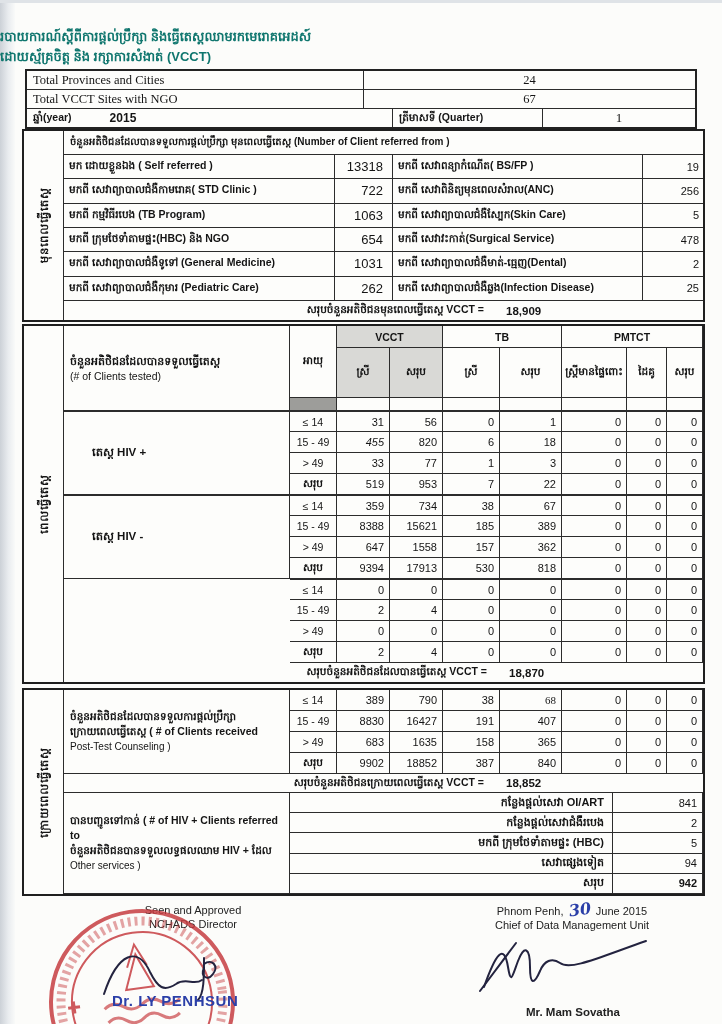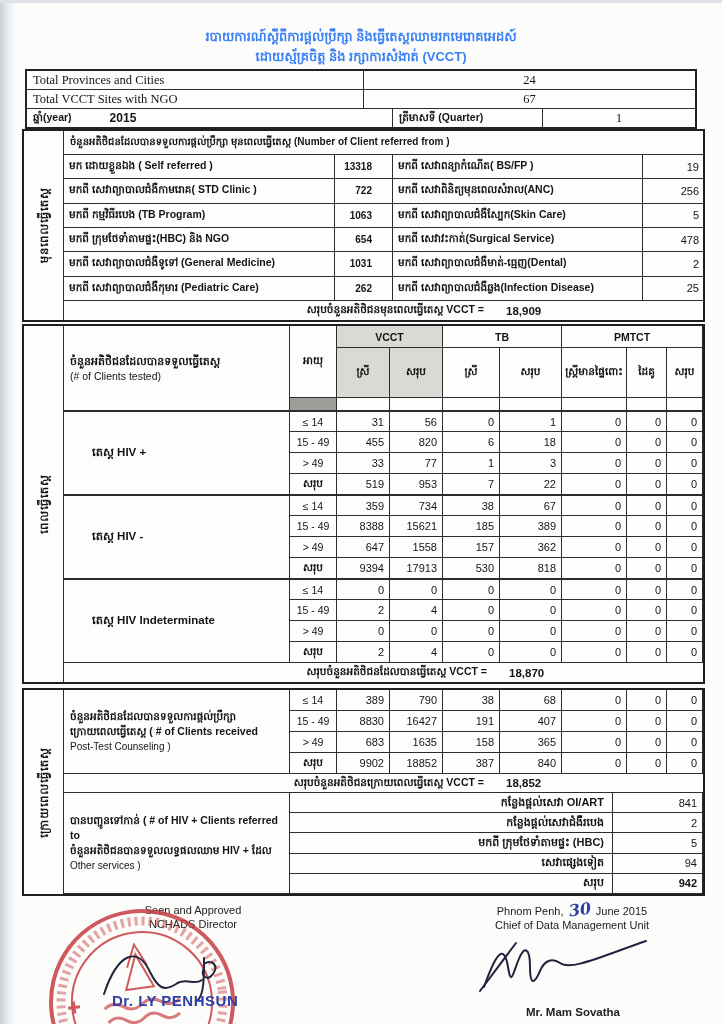--- a/index.html
+++ b/index.html
@@ -2,22 +2,22 @@
 <html><head>
 <meta charset="utf-8">
 <style>
   html,body{margin:0;padding:0;background:#e8e8e8;}
   .page{position:relative;width:722px;height:1024px;background:#fcfcfa;overflow:hidden;
         font-family:"Liberation Sans",sans-serif;color:#141414;}
   .scan-edge{position:absolute;left:0;top:0;width:15px;height:100%;
         background:linear-gradient(90deg,#ccd1d7,#e9ecef 55%,#f9faf9);}
   .scan-top{position:absolute;left:0;top:0;width:100%;height:3px;background:#dfe3e7;}
 
-  .title{position:absolute;left:0;top:27px;width:722px;text-align:center;font-weight:bold;
-         font-size:13px;line-height:20px;color:#3b82f6;}
+  .title{position:absolute;left:0;top:27px;width:722px;text-align:left;font-weight:bold;
+         font-size:13px;line-height:20px;color:#0f766e;}
 
   
   .hdr-table{position:absolute;left:25px;top:69px;width:672px;border:2px solid #222;
              border-bottom-width:4px;box-sizing:border-box;background:#fdfdfb;}
   .hrow{display:flex;height:18px;border-top:1px solid #2c2c2c;align-items:stretch;}
   .hrow:first-child{border-top:none;}
   .hcell{box-sizing:border-box;border-right:1px solid #2c2c2c;display:flex;align-items:center;
          overflow:hidden;font-size:12.5px;}
   .hcell:last-child{border-right:none;}
   .serif{font-family:"Liberation Serif",serif;}
@@ -37,21 +37,21 @@
          letter-spacing:1px;white-space:nowrap;}
 
   
   .b1content{flex:1;display:flex;flex-direction:column;}
   .b1header{height:23px;border-bottom:1px solid #2c2c2c;display:flex;align-items:center;
             padding:0 6px;font-weight:bold;font-size:10px;overflow:hidden;}
   .prow{display:flex;flex:1;border-bottom:1px solid #2c2c2c;align-items:stretch;}
   .pcell{box-sizing:border-box;border-right:1px solid #2c2c2c;display:flex;align-items:center;
          overflow:hidden;font-size:10.5px;}
   .pl1{width:271px;padding-left:5px;font-weight:bold;}
-  .pv1{width:58px;justify-content:flex-end;padding-right:20px;font-size:10px;font-weight:bold;}
+  .pv1{width:58px;justify-content:flex-end;padding-right:9px;font-size:13px;}
   .pl2{width:250px;padding-left:5px;font-weight:bold;}
   .pv2{width:60px;justify-content:flex-end;padding-right:4px;border-right:none;font-size:11px;}
   .sumrow{height:19px;display:flex;align-items:center;font-weight:bold;}
   .sumrow .lab{width:420px;text-align:right;font-size:10.5px;}
   .sumrow .val{margin-left:22px;font-size:11.5px;font-family:"Liberation Sans",sans-serif;}
 
   
   .tgrid{display:grid;background:#fdfdfb;}
   .c{box-sizing:border-box;border-right:1px solid #2c2c2c;border-bottom:1px solid #2c2c2c;
      font-size:11px;display:flex;align-items:center;overflow:hidden;padding:0 3px;}
@@ -208,21 +208,21 @@
         <div class="c seclabel tsep" style="grid-area: 4 / 1 / span 4 / span 1;">តេស្ត HIV +</div>
         <div class="c center age tsep" style="grid-area: 4 / 2 / span 1 / span 1;">≤ 14</div>
         <div class="c num tsep" style="grid-area: 4 / 3 / span 1 / span 1;">31</div>
         <div class="c num tsep" style="grid-area: 4 / 4 / span 1 / span 1;">56</div>
         <div class="c num tsep" style="grid-area: 4 / 5 / span 1 / span 1;">0</div>
         <div class="c num tsep" style="grid-area: 4 / 6 / span 1 / span 1;">1</div>
         <div class="c num tsep" style="grid-area: 4 / 7 / span 1 / span 1;">0</div>
         <div class="c num tsep" style="grid-area: 4 / 8 / span 1 / span 1;">0</div>
         <div class="c num tsep" style="grid-area: 4 / 9 / span 1 / span 1;">0</div>
         <div class="c center age" style="grid-area: 5 / 2 / span 1 / span 1;">15 - 49</div>
-        <div class="c num" style="grid-area: 5 / 3 / span 1 / span 1;">455</div>
+        <div class="c num" style="grid-area: 5 / 3 / span 1 / span 1; font-style: italic;">455</div>
         <div class="c num" style="grid-area: 5 / 4 / span 1 / span 1;">820</div>
         <div class="c num" style="grid-area: 5 / 5 / span 1 / span 1;">6</div>
         <div class="c num" style="grid-area: 5 / 6 / span 1 / span 1;">18</div>
         <div class="c num" style="grid-area: 5 / 7 / span 1 / span 1;">0</div>
         <div class="c num" style="grid-area: 5 / 8 / span 1 / span 1;">0</div>
         <div class="c num" style="grid-area: 5 / 9 / span 1 / span 1;">0</div>
         <div class="c center age" style="grid-area: 6 / 2 / span 1 / span 1;">&gt; 49</div>
         <div class="c num" style="grid-area: 6 / 3 / span 1 / span 1;">33</div>
         <div class="c num" style="grid-area: 6 / 4 / span 1 / span 1;">77</div>
         <div class="c num" style="grid-area: 6 / 5 / span 1 / span 1;">1</div>
@@ -264,21 +264,20 @@
         <div class="c num" style="grid-area: 10 / 8 / span 1 / span 1;">0</div>
         <div class="c num" style="grid-area: 10 / 9 / span 1 / span 1;">0</div>
         <div class="c center age bold" style="grid-area: 11 / 2 / span 1 / span 1;">សរុប</div>
         <div class="c num" style="grid-area: 11 / 3 / span 1 / span 1;">9394</div>
         <div class="c num" style="grid-area: 11 / 4 / span 1 / span 1;">17913</div>
         <div class="c num" style="grid-area: 11 / 5 / span 1 / span 1;">530</div>
         <div class="c num" style="grid-area: 11 / 6 / span 1 / span 1;">818</div>
         <div class="c num" style="grid-area: 11 / 7 / span 1 / span 1;">0</div>
         <div class="c num" style="grid-area: 11 / 8 / span 1 / span 1;">0</div>
         <div class="c num" style="grid-area: 11 / 9 / span 1 / span 1;">0</div>
-        <div class="c seclabel tsep" style="grid-area: 12 / 1 / span 4 / span 1;">តេស្ត HIV Indeterminate</div>
         <div class="c center age tsep" style="grid-area: 12 / 2 / span 1 / span 1;">≤ 14</div>
         <div class="c num tsep" style="grid-area: 12 / 3 / span 1 / span 1;">0</div>
         <div class="c num tsep" style="grid-area: 12 / 4 / span 1 / span 1;">0</div>
         <div class="c num tsep" style="grid-area: 12 / 5 / span 1 / span 1;">0</div>
         <div class="c num tsep" style="grid-area: 12 / 6 / span 1 / span 1;">0</div>
         <div class="c num tsep" style="grid-area: 12 / 7 / span 1 / span 1;">0</div>
         <div class="c num tsep" style="grid-area: 12 / 8 / span 1 / span 1;">0</div>
         <div class="c num tsep" style="grid-area: 12 / 9 / span 1 / span 1;">0</div>
         <div class="c center age" style="grid-area: 13 / 2 / span 1 / span 1;">15 - 49</div>
         <div class="c num" style="grid-area: 13 / 3 / span 1 / span 1;">2</div>
@@ -319,21 +318,21 @@
       <div id="posttest-grid" class="tgrid" style="grid-template-columns: 226px 47px 53px 53px 57px 62px 65px 40px 36px; grid-template-rows: repeat(4, 21px);">
           <div class="c plabel" style="grid-area: 1 / 1 / span 4 / span 1;">
             <div class="kh">ចំនួនអតិថិជនដែលបានទទួលការផ្តល់ប្រឹក្សា</div>
             <div class="kh">ក្រោយពេលធ្វើតេស្ត ( # of Clients received</div>
             <div class="en">Post-Test Counseling )</div>
           </div>
           <div class="c center age" style="grid-area: 1 / 2 / span 1 / span 1;">≤ 14</div>
           <div class="c num" style="grid-area: 1 / 3 / span 1 / span 1;">389</div>
           <div class="c num" style="grid-area: 1 / 4 / span 1 / span 1;">790</div>
           <div class="c num" style="grid-area: 1 / 5 / span 1 / span 1;">38</div>
-          <div class="c num" style="grid-area: 1 / 6 / span 1 / span 1;">68</div>
+          <div class="c num" style="grid-area: 1 / 6 / span 1 / span 1; font-family: Liberation Serif, serif;">68</div>
           <div class="c num" style="grid-area: 1 / 7 / span 1 / span 1;">0</div>
           <div class="c num" style="grid-area: 1 / 8 / span 1 / span 1;">0</div>
           <div class="c num" style="grid-area: 1 / 9 / span 1 / span 1;">0</div>
           <div class="c center age" style="grid-area: 2 / 2 / span 1 / span 1;">15 - 49</div>
           <div class="c num" style="grid-area: 2 / 3 / span 1 / span 1;">8830</div>
           <div class="c num" style="grid-area: 2 / 4 / span 1 / span 1;">16427</div>
           <div class="c num" style="grid-area: 2 / 5 / span 1 / span 1;">191</div>
           <div class="c num" style="grid-area: 2 / 6 / span 1 / span 1;">407</div>
           <div class="c num" style="grid-area: 2 / 7 / span 1 / span 1;">0</div>
           <div class="c num" style="grid-area: 2 / 8 / span 1 / span 1;">0</div>

